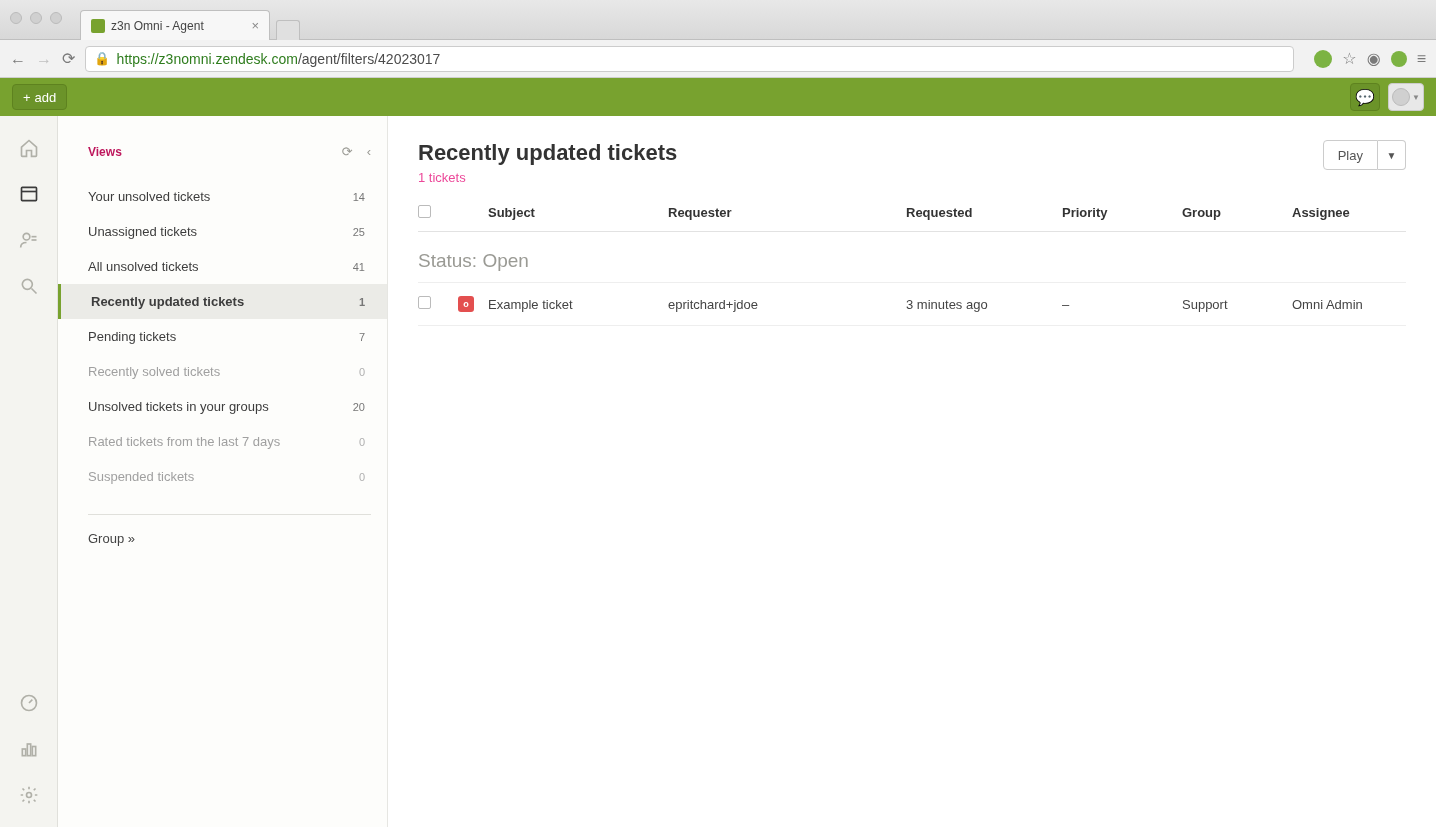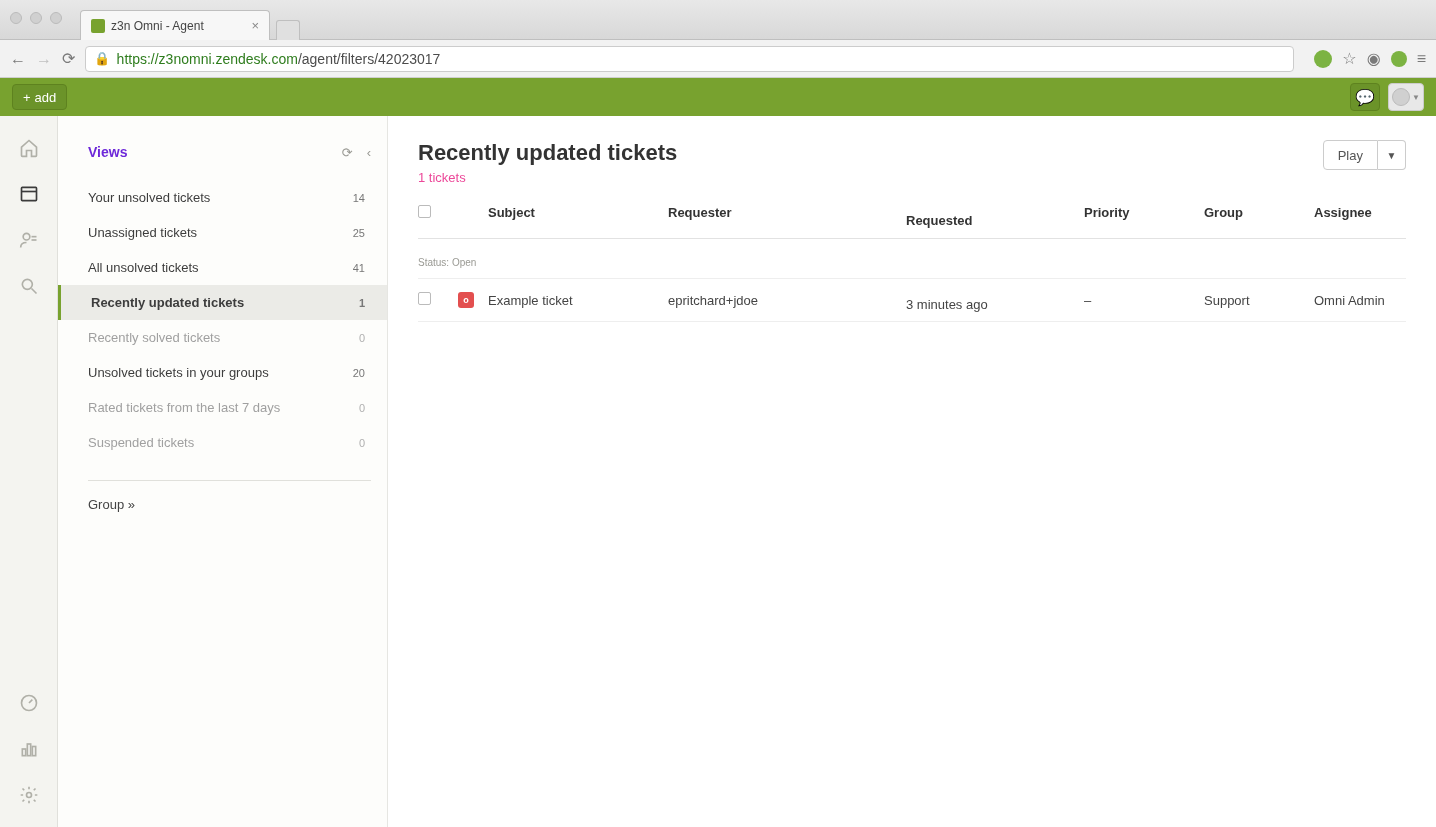--- a/index.html
+++ b/index.html
@@ -34,21 +34,21 @@
   
   .app-body{display:flex;height:711px;}
   .icon-rail{width:58px;background:#f4f4f0;border-right:1px solid #e0e0db;display:flex;flex-direction:column;align-items:center;padding-top:22px;gap:26px;}
   .icon-rail .bottom{margin-top:auto;display:flex;flex-direction:column;align-items:center;gap:26px;padding-bottom:22px;}
   .rail-ico{color:#b0b0a8;font-size:20px;display:flex;align-items:center;justify-content:center;width:20px;height:20px;}
   .rail-ico svg{width:20px;height:20px;fill:#b0b0a8;}
   .rail-ico.active svg{fill:#3b3b3b;}
   .sidebar{width:330px;border-right:1px solid #e6e6e2;background:#fdfdfb;position:relative;}
   .sb-inner{padding:28px 16px 0 30px;}
   .sb-head{display:flex;align-items:center;margin-bottom:20px;}
-  .sb-title{font-weight:bold;font-size:14px;color:#6d28d9;}
+  .sb-title{font-weight:bold;font-size:12px;color:#be185d;}
   .sb-actions{margin-left:auto;display:flex;gap:14px;color:#9a9a94;font-size:13px;}
   .view-list{list-style:none;}
   .view-item{display:flex;align-items:center;height:35px;font-size:13px;color:#3d3d3d;cursor:pointer;padding-right:6px;}
   .view-item.muted{color:#a0a0a0;}
   .view-item .cnt{margin-left:auto;color:#777;font-size:11px;}
   .view-item.muted .cnt{color:#b0b0b0;}
   .view-item.active{font-weight:bold;}
   .active-wrap{position:relative;margin-left:-30px;padding-left:30px;background:#ebebe7;border-left:3px solid #78a22f;margin-right:-16px;padding-right:22px;}
   .divider{border-top:1px solid #e0e0db;margin:20px 0 16px;}
   .more{font-size:13px;color:#444;cursor:pointer;}
@@ -60,25 +60,25 @@
   .play-group{margin-left:auto;display:flex;}
   .play-btn{height:30px;border:1px solid #ccc;border-radius:4px 0 0 4px;background:#fff;padding:0 14px;font-size:13px;color:#555;cursor:pointer;}
   .play-caret{height:30px;width:28px;border:1px solid #ccc;border-left:none;border-radius:0 4px 4px 0;background:#fff;font-size:10px;color:#555;display:flex;align-items:center;justify-content:center;cursor:pointer;}
   
   .tbl{width:100%;font-size:13px;}
   .thead{display:flex;align-items:flex-start;border-bottom:1px solid #e2e2e2;padding-bottom:10px;color:#333;font-weight:bold;}
   .col-chk{width:40px;}
   .col-status{width:30px;}
   .col-subject{width:180px;}
   .col-requester{width:238px;}
-  .col-requested{width:178px;margin-top:8px;}
+  .col-requested{width:156px;}
   .col-priority{width:120px;}
   .col-group{width:110px;}
   .col-assignee{flex:1;}
-  .group-row{color:#9a9a94;font-size:10px;padding:18px 0 10px 0;}
+  .group-row{color:#9a9a94;font-size:19px;padding:18px 0 10px 0;}
   .trow{display:flex;align-items:center;height:44px;border-top:1px solid #eee;border-bottom:1px solid #eee;color:#444;cursor:pointer;}
   .status-badge{width:16px;height:16px;border-radius:3px;background:#e34f4f;color:#fff;font-size:9px;font-weight:bold;display:flex;align-items:center;justify-content:center;}
   .chk{width:13px;height:13px;border:1px solid #bbb;border-radius:2px;display:inline-block;}
   .cursor-pointer{position:absolute;top:0px;left:964px;font-size:14px;color:#000;}
 </style>
 </head>
 <body>
 
 <div class="cursor-pointer">➤</div>
 
@@ -200,20 +200,24 @@
             <span>Unassigned tickets</span>
             <span class="cnt">25</span>
           </li>
           <li class="view-item">
             <span>All unsolved tickets</span>
             <span class="cnt">41</span>
           </li>
           <li class="view-item active active-wrap">
             <span>Recently updated tickets</span>
             <span class="cnt">1</span>
+          </li>
+          <li class="view-item">
+            <span>Pending tickets</span>
+            <span class="cnt">7</span>
           </li>
           <li class="view-item muted">
             <span>Recently solved tickets</span>
             <span class="cnt">0</span>
           </li>
           <li class="view-item">
             <span>Unsolved tickets in your groups</span>
             <span class="cnt">20</span>
           </li>
           <li class="view-item muted">

